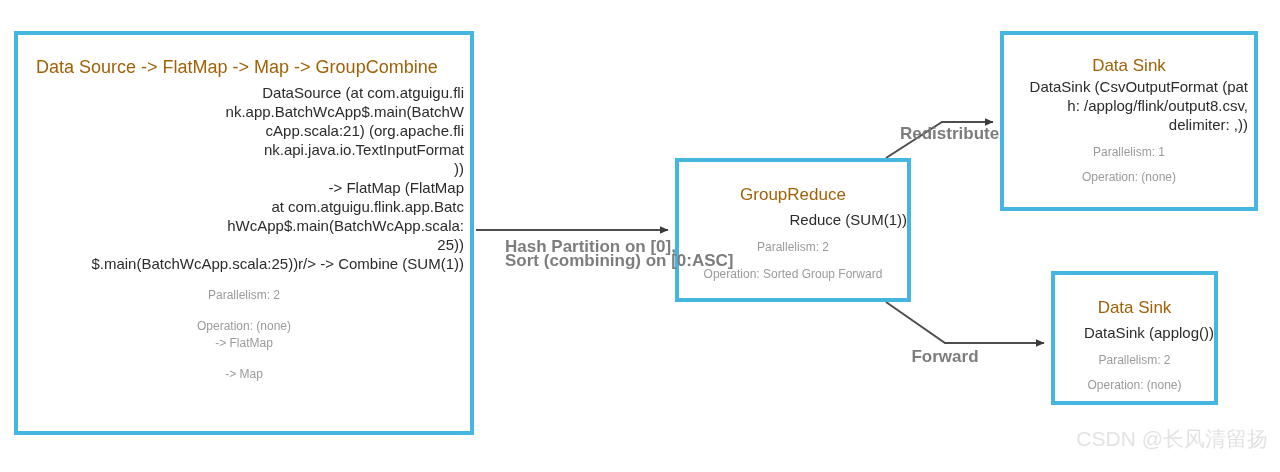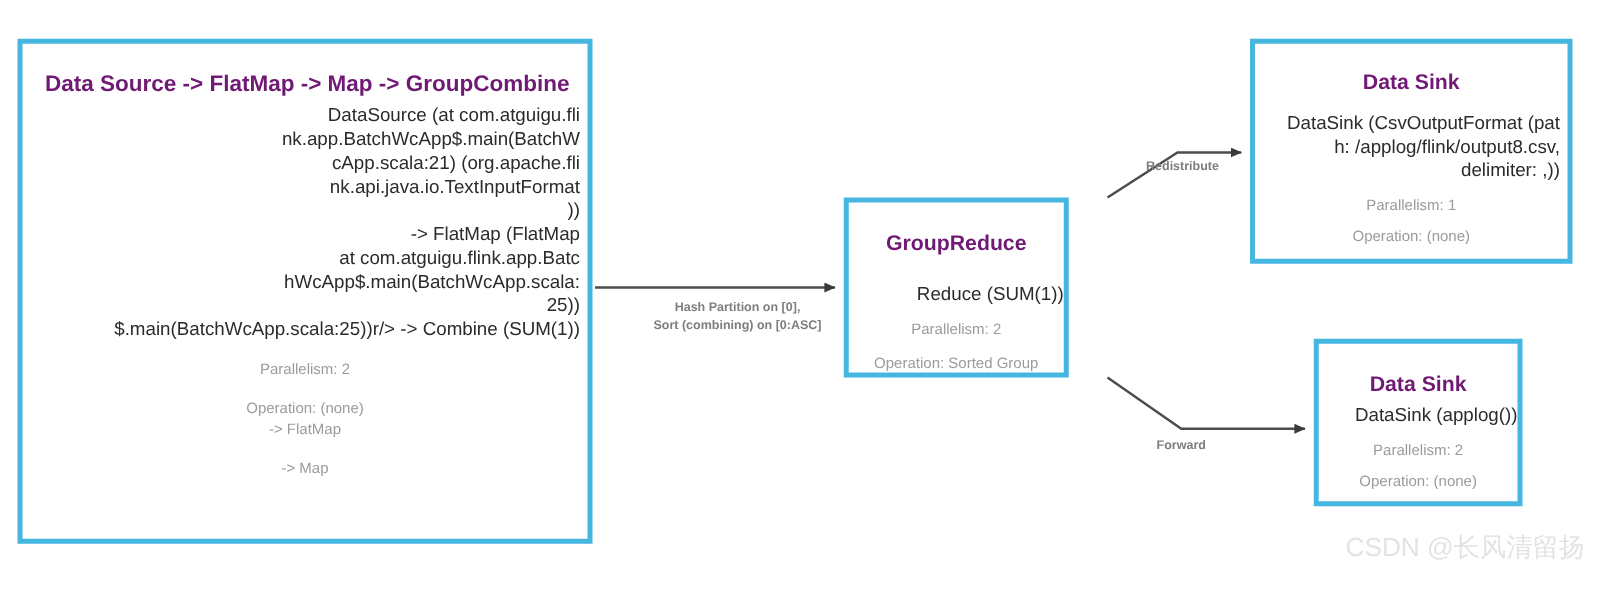--- a/index.html
+++ b/index.html
@@ -26,24 +26,24 @@
   
   .node {
     position: absolute;
     box-sizing: border-box;
     background: #ffffff;
     border: 4px solid #45b6e0;
     text-align: center;
     overflow: hidden;
   }
   .node-title {
-    color: #701a75;
+    color: #a16207;
     font-size: 17px;
     line-height: 22px;
-    font-weight: bold;
+    font-weight: normal;
     white-space: nowrap;
   }
   .node-body {
     color: #2b2b2b;
     font-size: 15px;
     line-height: 19px;
     font-weight: normal;
     text-align: right;
   }
   .node-meta {
@@ -68,54 +68,54 @@
   }
   #node-source .node-body {
     margin-top: 4px;
     padding: 0 2px;
   }
 
   
   #node-reduce {
     left: 675px;
     top: 158px;
-    width: 180px;
+    width: 236px;
     height: 144px;
     padding-top: 22px;
   }
-  #node-reduce .node-body { margin-top: 20px; padding-left: 14px; }
+  #node-reduce .node-body { margin-top: 4px; padding-left: 14px; }
   #node-reduce .node-meta { margin-top: 10px; }
 
   
   #node-sink-csv {
     left: 1000px;
     top: 31px;
     width: 258px;
     height: 180px;
     padding-top: 20px;
   }
-  #node-sink-csv .node-body { margin-top: 12px; padding: 0 6px; }
+  #node-sink-csv .node-body { margin-top: 0; padding: 0 6px; }
   #node-sink-csv .node-meta { margin-top: 10px; }
 
   
   #node-sink-collect {
     left: 1051px;
     top: 271px;
     width: 167px;
     height: 134px;
     padding-top: 22px;
   }
   #node-sink-collect .node-body { margin-top: 4px; }
   #node-sink-collect .node-meta { margin-top: 10px; }
 
   
   .edge-label {
     position: absolute;
     color: #7d7d7d;
-    font-size: 10px;
+    font-size: 17px;
     line-height: 14px;
     font-weight: bold;
     text-align: center;
     white-space: pre;
   }
   #label-hash   { left: 505px; top: 240px; width: 170px; }
   #label-redist { left: 900px; top: 127px; width: 92px; }
   #label-fwd    { left: 910px; top: 350px; width: 70px; }
 
   

